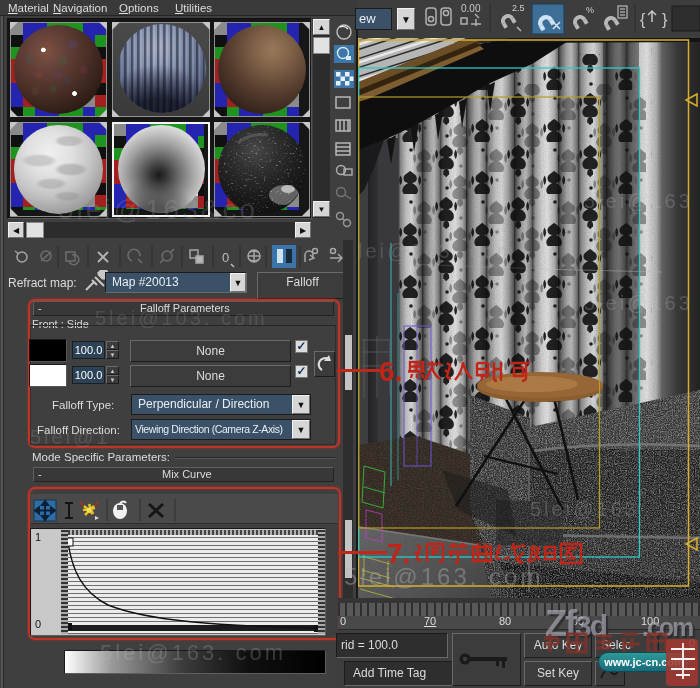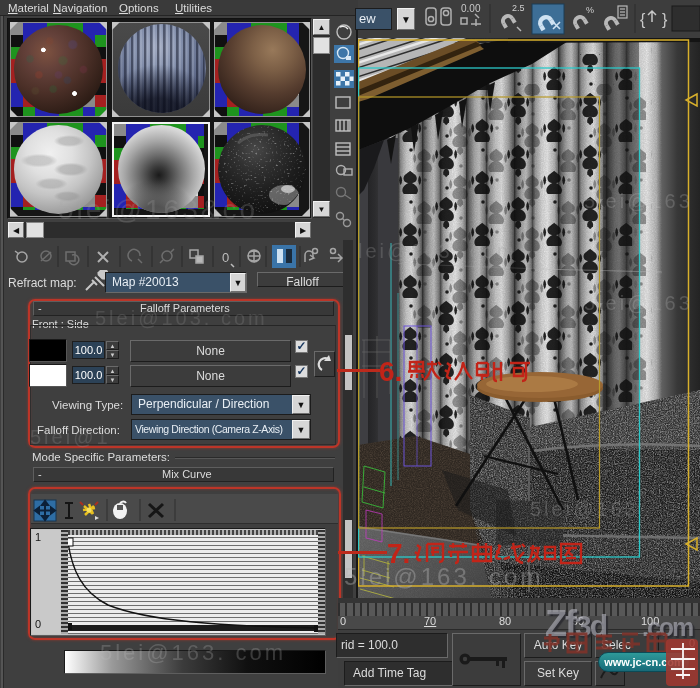--- a/index.html
+++ b/index.html
@@ -318,21 +318,21 @@
       </g>
 </svg>
 
 <div class="abs txt" style="left:8px;top:276px;">Refract map:</div>
 <svg class="abs" style="left:82px;top:270px;" width="26" height="24">
   <path d="M4,20 l8,-8 M10,10 l5,5 M16,4 l5,5 M13,7 l9,9" stroke="#c8c8c8" stroke-width="2" fill="none"></path>
   <path d="M15,3 l7,7 l3,-3 a3,3 0 0 0 -7,-7 z" fill="#c8c8c8"></path>
 </svg>
 <div class="abs bluefield" style="left:105px;top:272px;width:142px;height:21px;border:1px solid;border-color:#1c1c1c #6a6a6a #6a6a6a #1c1c1c;font-size:12px;line-height:19px;padding-left:6px;">Map #20013</div>
 <div class="abs arrowbtn" style="left:230px;top:273px;width:16px;height:19px;font-size:9px;line-height:19px;">▼</div>
-<div class="abs raised txt" style="left:257px;top:272px;width:91px;height:15px;text-align:center;line-height:19px;">Falloff</div>
+<div class="abs raised txt" style="left:257px;top:272px;width:91px;height:27px;text-align:center;line-height:19px;">Falloff</div>
 
 <div class="abs" style="left:28px;top:299px;width:312px;height:149px;border:2px solid #bc3528;border-radius:7px;box-shadow:0 0 3px rgba(188,53,40,.7), inset 0 0 3px rgba(188,53,40,.5);"></div>
 
 <div class="abs" style="left:33px;top:301px;width:301px;height:15px;background:#383838;border:1px solid;border-color:#5e5e5e #222 #222 #5e5e5e;"></div>
 <div class="abs txt" style="left:38px;top:302px;font-size:11px;">-</div>
 <div class="abs txt" style="left:140px;top:302px;font-size:11px;">Falloff Parameters</div>
 
 <div class="abs txt" style="left:32px;top:318px;font-size:11px;">Front : Side</div>
 <div class="abs" style="left:30px;top:325px;width:306px;height:120px;border:1px solid #2e2e2e;border-top-color:#262626;"></div>
 
@@ -349,21 +349,21 @@
 <div class="abs raised" style="left:106px;top:375px;width:13px;height:9px;font-size:6px;line-height:8px;text-align:center;color:#ccc;">▼</div>
 <div class="abs raised txt" style="left:130px;top:365px;width:161px;height:22px;text-align:center;line-height:20px;">None</div>
 <div class="abs" style="left:295px;top:365px;width:13px;height:13px;background:#ddd;border:1px solid #777;color:#15355e;font-size:12px;line-height:11px;font-weight:bold;text-align:center;">✓</div>
 
 <div class="abs raised" style="left:314px;top:351px;width:21px;height:26px;"></div>
 <svg class="abs" style="left:314px;top:351px;" width="21" height="26">
       <path d="M8,19 a6,6 0 1 1 6,-11" fill="none" stroke="#ddd" stroke-width="2.2"></path>
       <path d="M15,4 l2,6 l-7,0 z" fill="#ddd"></path>
     </svg>
 
-<div class="abs txt" style="left:52px;top:399px;font-size:11.5px;">Viewing Type:</div>
+<div class="abs txt" style="left:52px;top:399px;font-size:11.5px;">Falloff Type:</div>
 <div class="abs bluefield" style="left:131px;top:394px;width:180px;height:21px;border:1px solid #1c1c1c;font-size:12px;line-height:19px;padding-left:6px;">Perpendicular / Direction</div>
 <div class="abs arrowbtn" style="left:292px;top:395px;width:18px;height:19px;font-size:9px;line-height:19px;">▼</div>
 
 <div class="abs txt" style="left:37px;top:424px;font-size:11.5px;">Falloff Direction:</div>
 <div class="abs bluefield" style="left:131px;top:419px;width:180px;height:21px;border:1px solid #1c1c1c;font-size:10.5px;line-height:19px;padding-left:3px;letter-spacing:-0.4px;">Viewing Direction (Camera Z-Axis)</div>
 <div class="abs arrowbtn" style="left:292px;top:420px;width:18px;height:19px;font-size:9px;line-height:19px;">▼</div>
 
 <div class="abs txt" style="left:32px;top:451px;font-size:11.5px;">Mode Specific Parameters:</div>
 <div class="abs" style="left:175px;top:457px;width:160px;height:2px;border-top:1px solid #2a2a2a;border-bottom:1px solid #575757;"></div>
 

